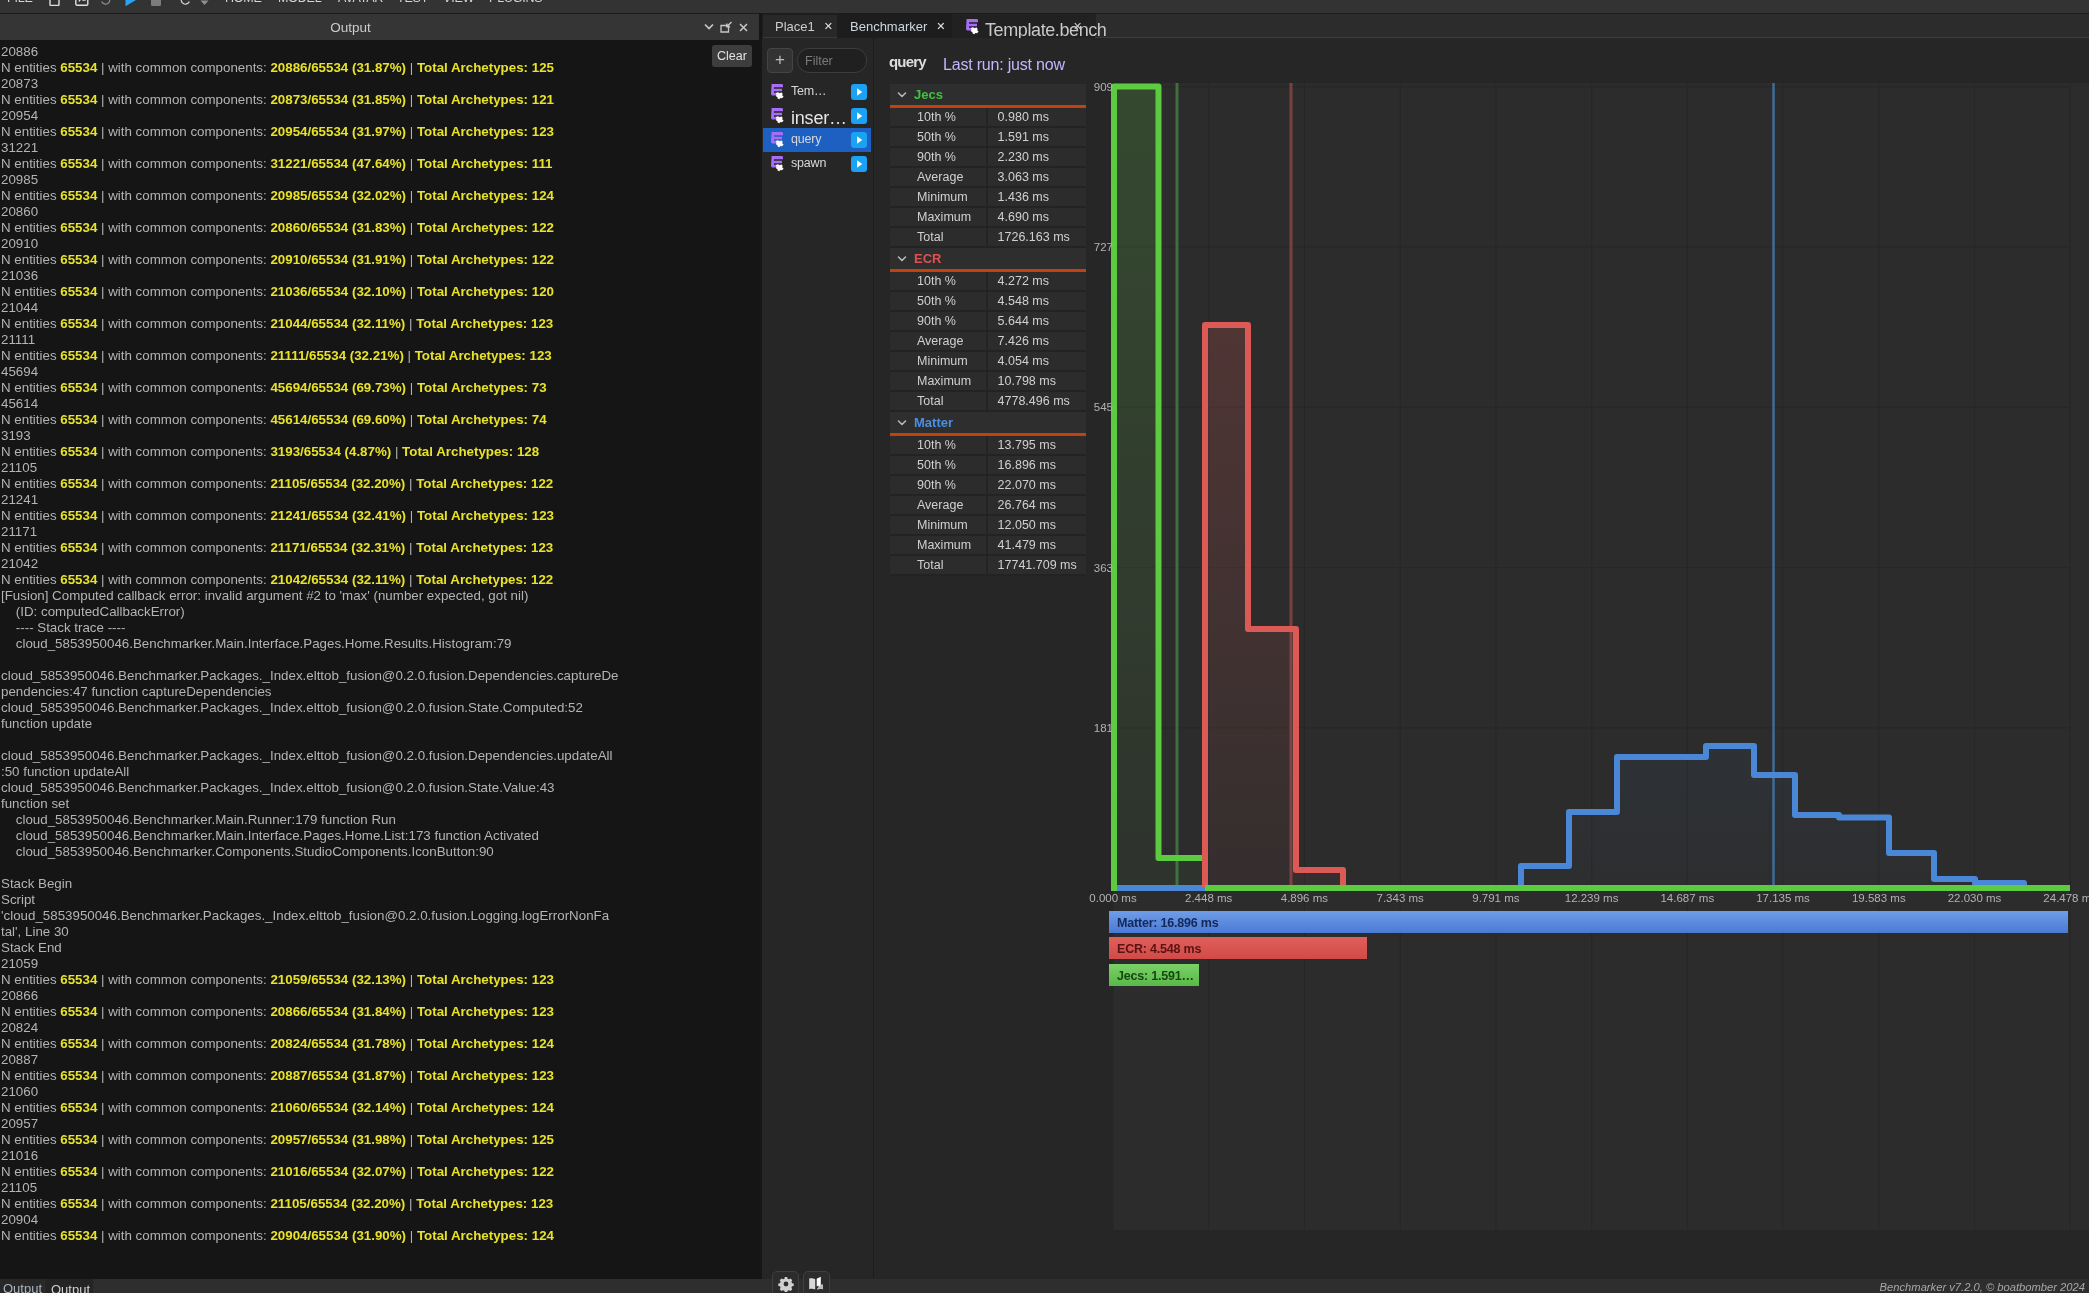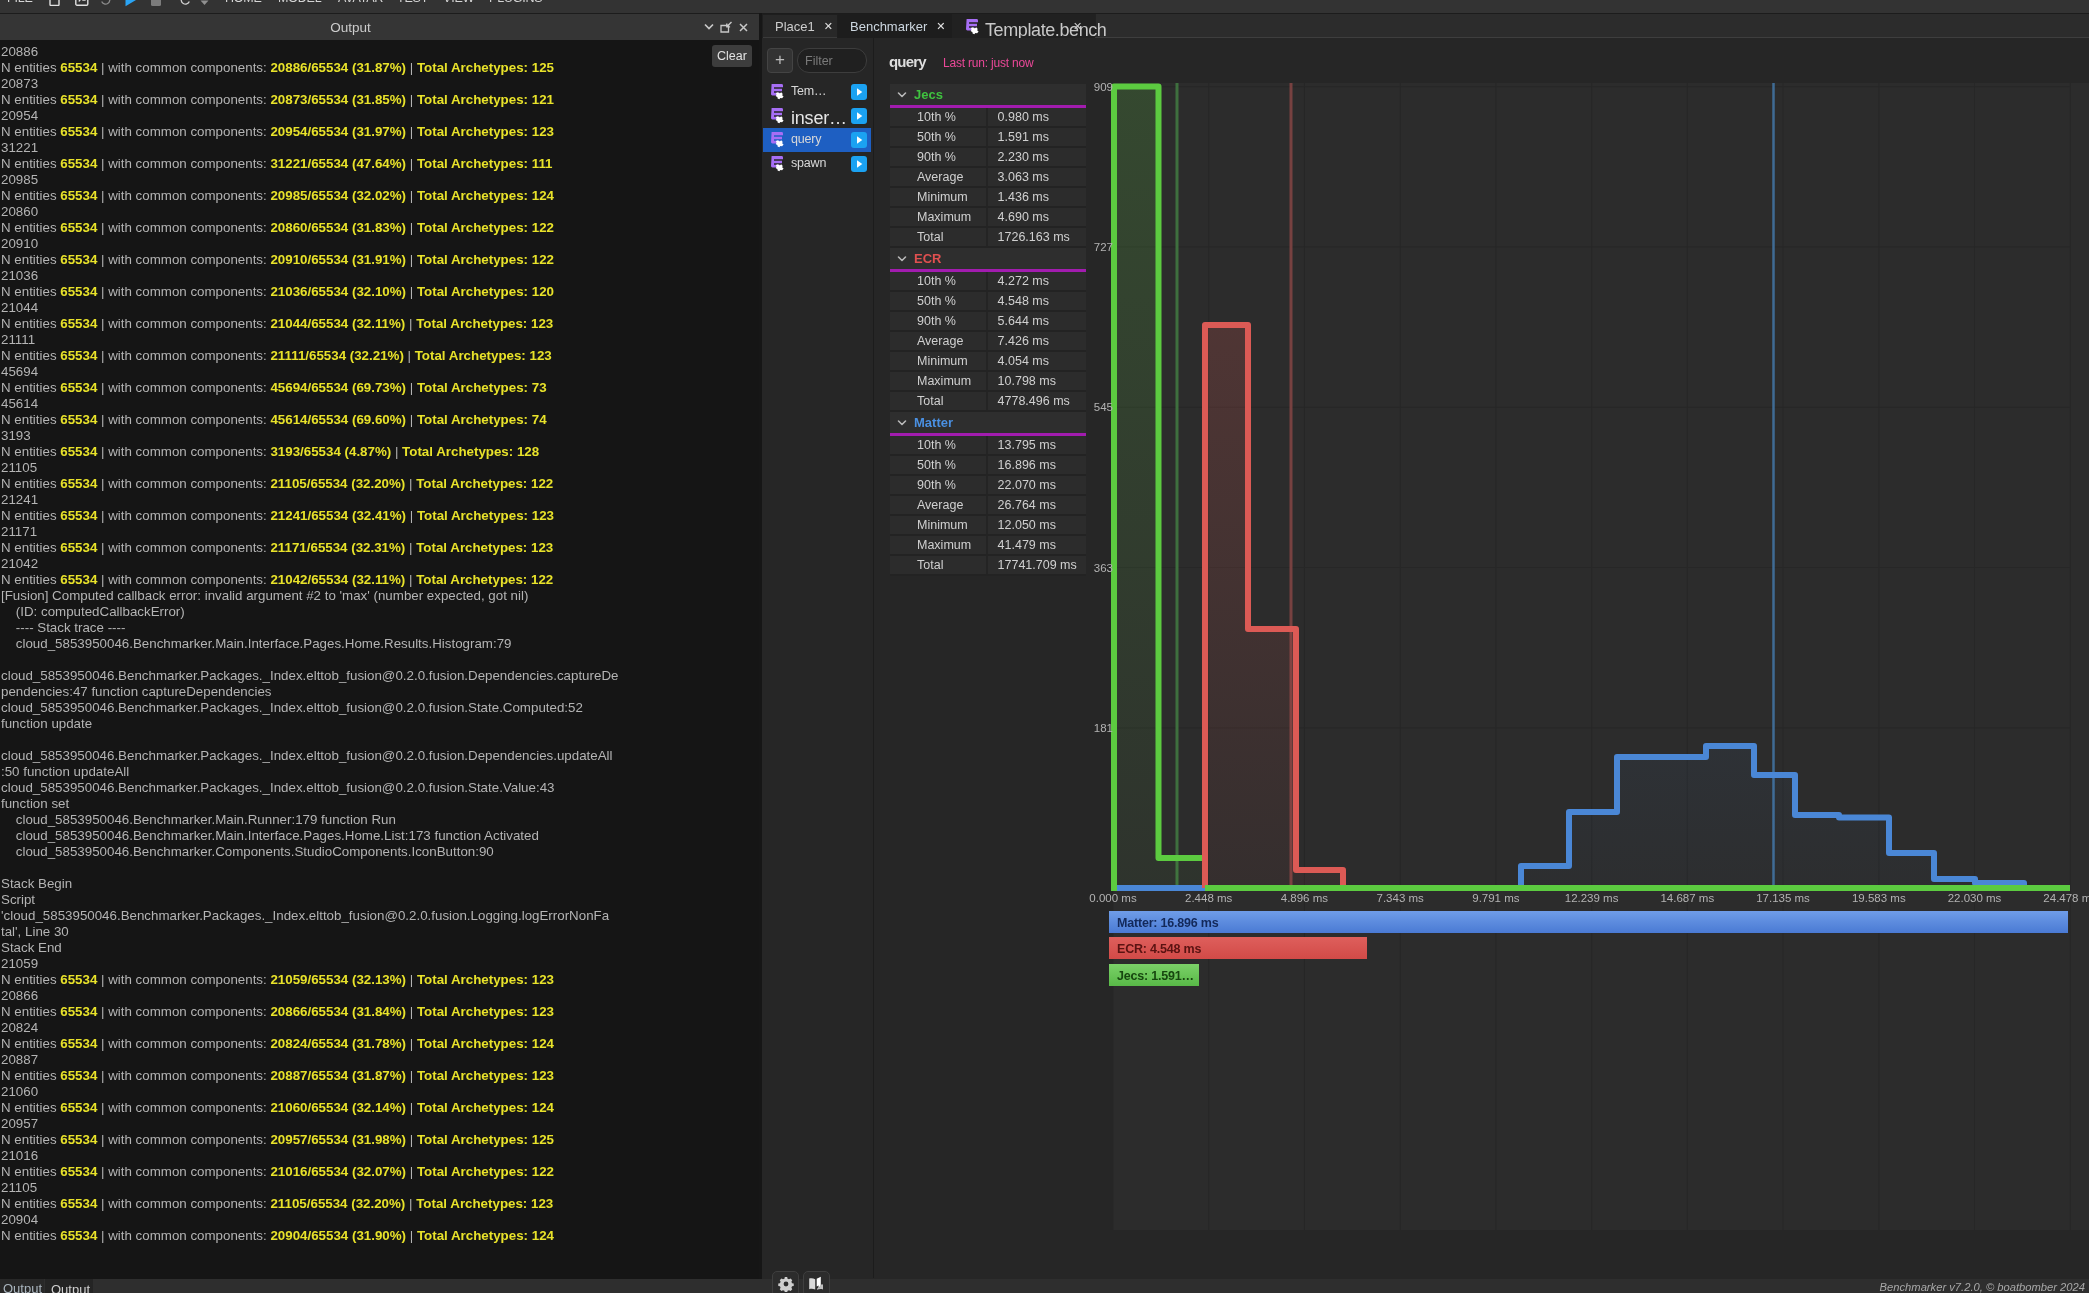--- a/index.html
+++ b/index.html
@@ -6,21 +6,21 @@
 body{font-family:"Liberation Sans",sans-serif;position:relative}
 .abs{position:absolute}
 #console{position:absolute;left:0;top:40px;width:759px;height:1239px;background:#151515;overflow:hidden;font-family:Liberation Sans, sans-serif;font-size:13.333px;line-height:16px;color:#b4b4b4}
 #console .ln{white-space:pre}
 #console .ln{height:16px}
 #console .g{color:#b4b4b4;font-weight:normal}
 #console b{color:#e8e22a;font-weight:bold}
 #console .ln{color:#b4b4b4}
 #lines{position:absolute;left:1px;top:4px}
 .tab{position:absolute;top:0;height:24px;font-size:13px;display:flex;align-items:center}
-.thead{height:24px;background:#2e2e2e;display:flex;align-items:center;font-size:13px;border-bottom:3px solid #a21caf}
+.thead{height:24px;background:#2e2e2e;display:flex;align-items:center;font-size:13px;border-bottom:3px solid #c2410c}
 .trow{height:20px;display:flex;font-size:12.5px;color:#d0d0d0;border-bottom:2px solid #232323;background:#2c2c2c}
 .tc1{width:98px;padding-left:27px;display:flex;align-items:center;border-right:2px solid #242424}
 .tc2{width:99px;padding-left:10px;display:flex;align-items:center}
 .axlab{font-size:11.5px;fill:#b3b3b3;font-family:"Liberation Sans",sans-serif}
 .leglab{font-size:12.5px;font-weight:bold;letter-spacing:-0.2px;font-family:"Liberation Sans",sans-serif}
 </style></head>
 <body>
 
 <div class="abs" style="left:0;top:0;width:2089px;height:13px;background:#333333;overflow:hidden">
 <span style="position:absolute;left:7px;top:-8px;font-size:12.5px;line-height:13px;color:#d5d5d5;letter-spacing:-0.2px">FILE</span>
@@ -223,21 +223,21 @@
   </div>
 <div class="abs" style="left:803px;top:1271px;width:27px;height:26px;background:#2c2c2c;border:1.5px solid #3f3f3f;border-radius:5px;display:flex;align-items:center;justify-content:center;z-index:6">
     <svg width="17" height="16" viewBox="0 0 17 16">
       <path fill="#d9d9d9" d="M1.2 2.6 C3.2 2 5.2 2.2 7.2 3.3 L7.2 13.6 C5.2 12.7 3.2 12.6 1.2 13.2 Z"></path>
       <path fill="#ffffff" d="M8.7 2.8 L12.8 0.8 L12.8 9.4 L10.2 12.6 L10.7 9.6 L8.7 10.4 Z"></path>
       <path fill="#d9d9d9" d="M13.6 8.2 L15 8.6 L15 13.4 C13 12.8 11 12.9 9 13.8 L9 12.4 L11.2 11.6 Z" opacity="0.85"></path>
     </svg>
   </div>
 
 <div class="abs" style="left:889px;top:53px;font-size:15px;font-weight:bold;color:#dedede;letter-spacing:-0.8px">query</div>
-<div class="abs" style="left:943px;top:56px;font-size:12px;color:#ec4899;letter-spacing:-0.2px">Last run: just now</div>
+<div class="abs" style="left:943px;top:56px;font-size:16px;color:#c4b5fd;letter-spacing:-0.2px">Last run: just now</div>
 
 <div class="abs" style="left:889px;top:83px;width:198px;border:1px solid #262626;border-bottom:none">
 <div class="thead">
       <svg width="12" height="12" viewBox="0 0 12 12" style="margin:0 6px 0 6px;flex:none">
         <path d="M2.5 4 L6 7.5 L9.5 4" stroke="#b9b9b9" stroke-width="1.6" fill="none" stroke-linecap="round" stroke-linejoin="round"></path>
       </svg>
       <span style="color:#3fc23f;font-weight:bold">Jecs</span>
     </div>
 <div class="trow">
       <div class="tc1">10th %</div>

